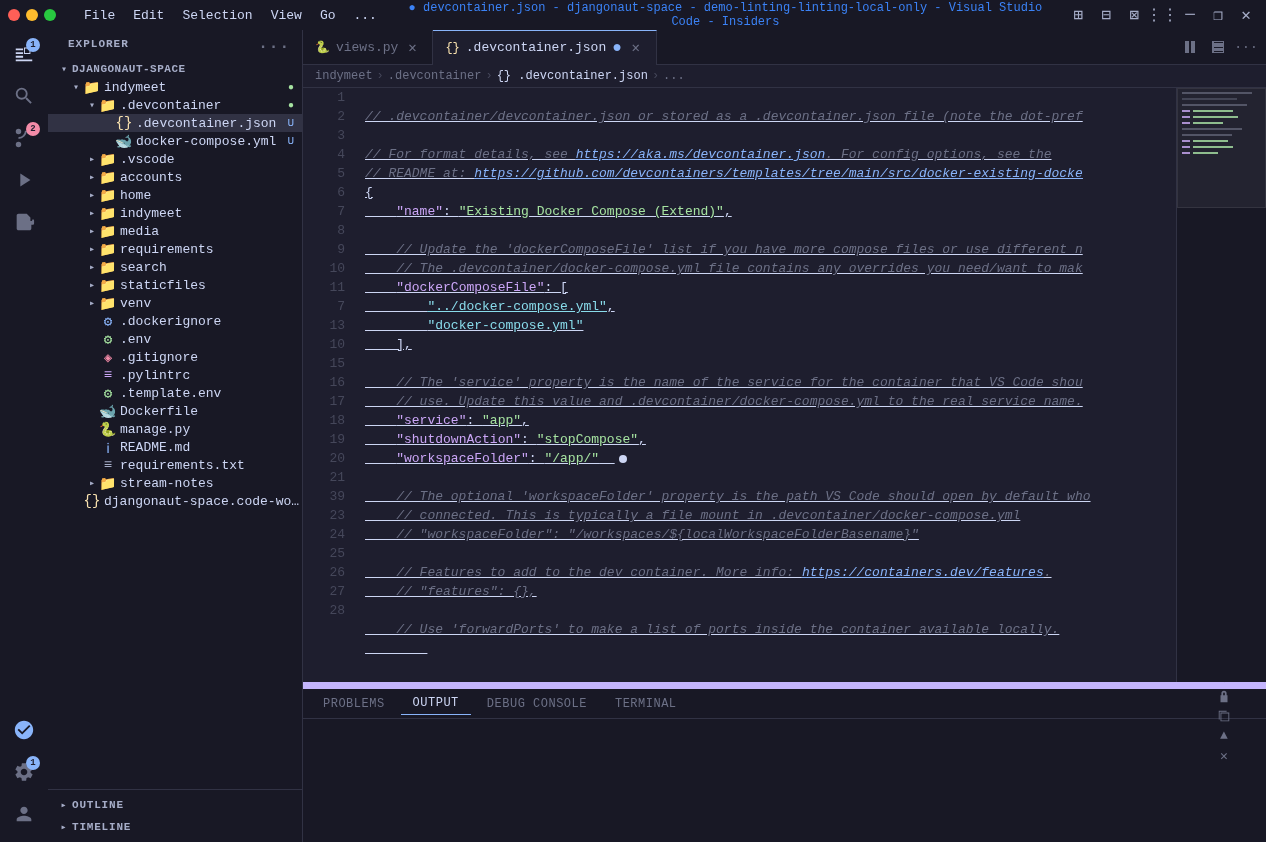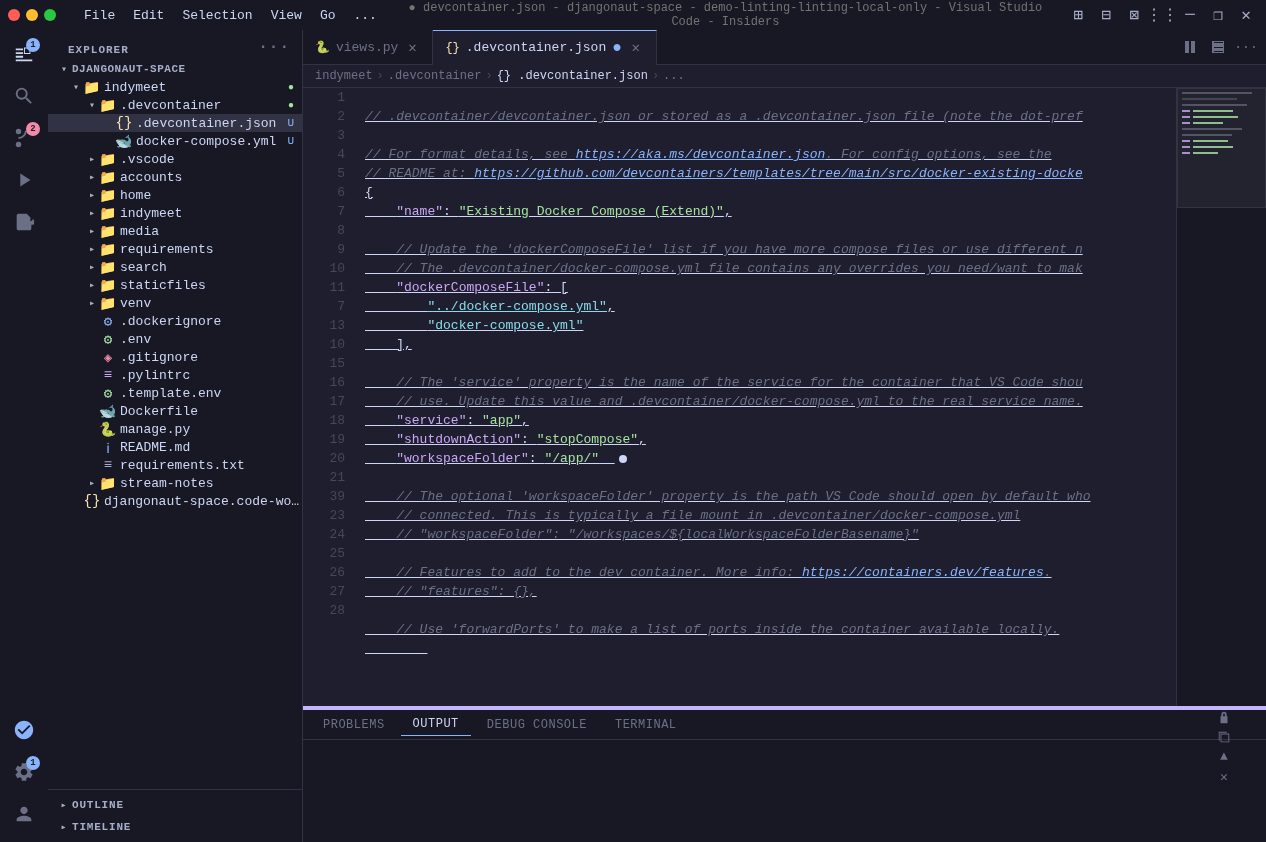--- a/index.html
+++ b/index.html
@@ -39,21 +39,21 @@
     }
     .menu-item {
       color: #cdd6f4;
       padding: 2px 8px;
       font-size: 13px;
       cursor: pointer;
     }
     #title-bar .title-text {
       flex: 1;
       text-align: center;
-      color: #737373;
+      color: #3b82f6;
       font-size: 12px;
     }
     #title-bar .title-actions {
       display: flex;
       gap: 4px;
     }
     .title-btn {
       width: 24px; height: 24px;
       display: flex; align-items: center; justify-content: center;
       color: #a6adc8;
@@ -111,21 +111,21 @@
       width: 255px;
       background: #181825;
       display: flex;
       flex-direction: column;
       border-right: 1px solid #313244;
       overflow: hidden;
     }
     #sidebar-header {
       padding: 8px 12px 4px 20px;
       display: flex;
-      align-items: flex-end;
+      align-items: flex-start;
       justify-content: space-between;
       color: #a6adc8;
       font-size: 11px;
       font-weight: bold;
       letter-spacing: 1px;
       text-transform: uppercase;
     }
     #sidebar-content {
       flex: 1;
       overflow-y: auto;
@@ -284,23 +284,23 @@
     #minimap {
       width: 90px;
       background: #181825;
       border-left: 1px solid #313244;
       overflow: hidden;
       position: relative;
     }
 
     
     #bottom-panel {
-      height: 136px;
+      height: 160px;
       background: #181825;
-      border-top: 4px solid #c4b5fd;
+      border-top: 7px solid #c4b5fd;
       display: flex;
       flex-direction: column;
     }
     #panel-tabs {
       display: flex;
       align-items: center;
       height: 30px;
       background: #181825;
       border-bottom: 1px solid #313244;
       padding: 0 8px;

